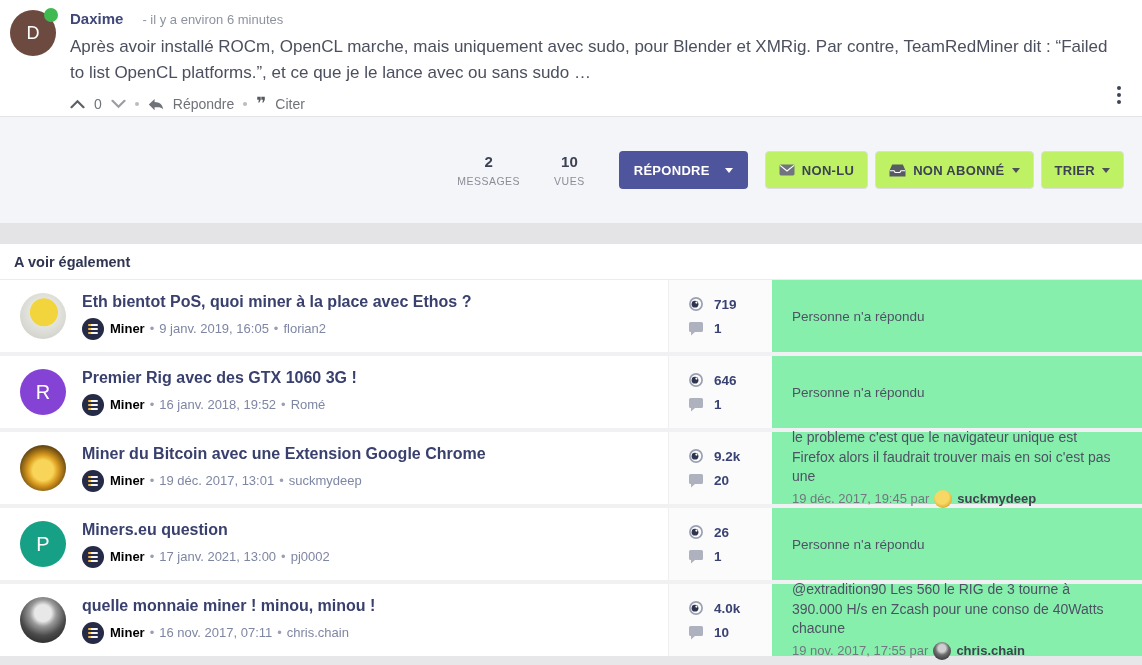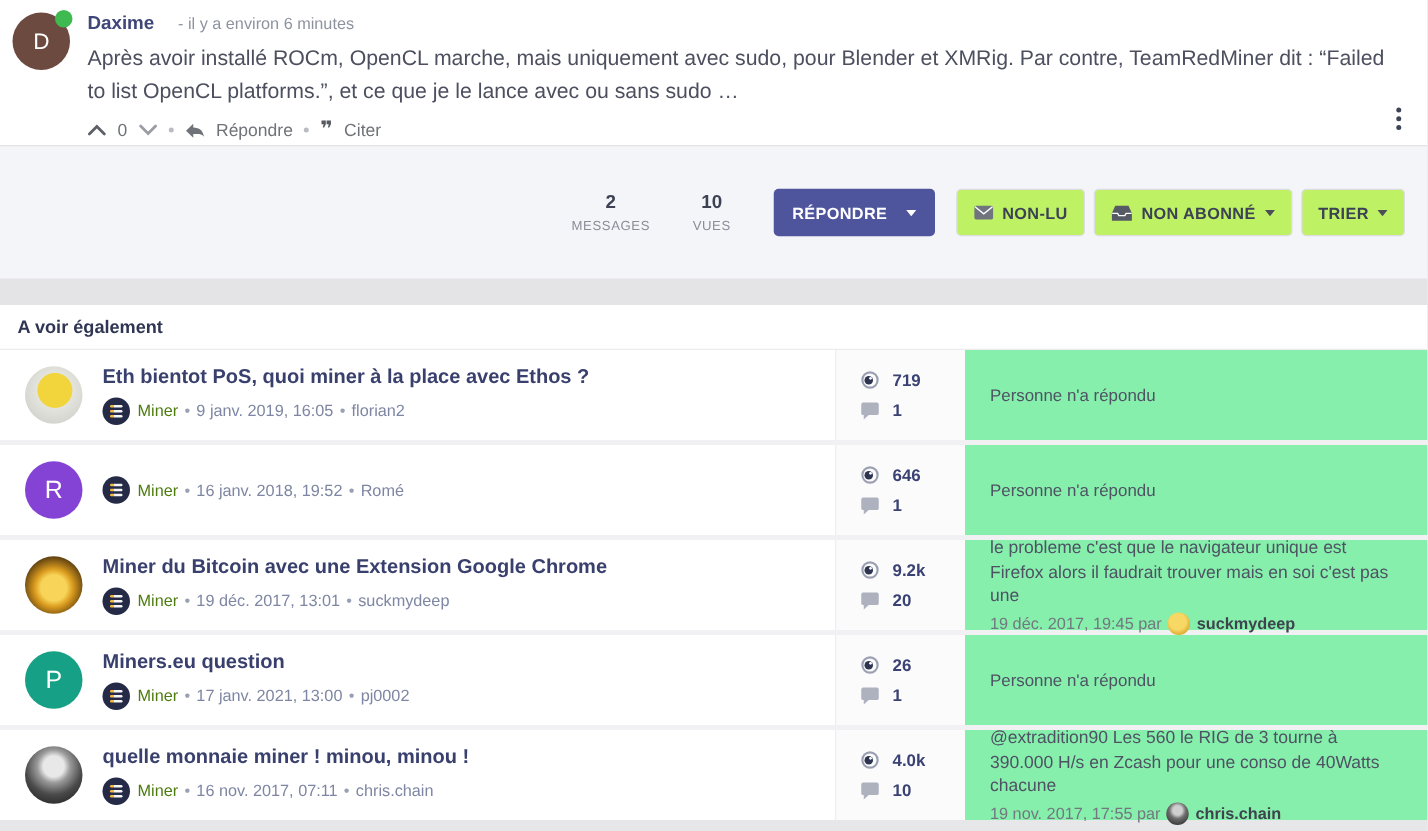--- a/index.html
+++ b/index.html
@@ -56,21 +56,21 @@
     overflow:hidden;}
   .av-pikachu-photo{background:radial-gradient(circle at 52% 42%,#f2d53c 0 38%,#e4e4de 40%,#c9c9c4 100%);}
   .av-bitcoin-coin-photo{background:radial-gradient(circle at 50% 55%,#f8d558 0 30%,#d99a1e 45%,#6b4a12 70%,#27200c 100%);}
   .av-portrait-bw-photo{background:radial-gradient(circle at 50% 35%,#e8e8e8 0 22%,#9a9a9a 35%,#4a4a4a 60%,#151515 100%);}
   .t-title{display:block;font-size:16px;font-weight:bold;color:#39406e;margin-bottom:7px;}
   .t-meta{display:flex;align-items:center;font-size:13px;color:#7e86a3;}
   .cat-icon{width:22px;height:22px;border-radius:50%;background:#252a47;margin-right:6px;
     display:flex;flex-direction:column;align-items:center;justify-content:center;gap:2px;}
   .cat-icon i{display:block;width:10px;height:2px;border-radius:1px;
     background:linear-gradient(90deg,#f6b93b 0 3px,#f5f5f5 3px);}
-  .t-cat{color:#4d7c0f;font-weight:normal;}
+  .t-cat{color:#000000;font-weight:bold;}
   .t-date::before,.t-author::before{content:"•";margin:0 5px;color:#9aa0b4;}
   .t-author{color:#7e86a3;}
   .row-stats{flex:0 0 104px;background:#fbfbfc;border-left:1px solid #efeff2;
     display:flex;flex-direction:column;justify-content:center;gap:9px;
     padding-left:19px;box-sizing:border-box;}
   .stat{display:flex;align-items:center;gap:10px;}
   .stat-num{font-size:13.5px;font-weight:bold;color:#3a4273;}
   .row-preview{flex:1;background:#86efac;display:flex;flex-direction:column;
     justify-content:center;padding:0 20px;box-sizing:border-box;}
   .pv-text{font-size:14px;line-height:1.4;color:#4e5263;}
@@ -214,20 +214,21 @@
 
       <div class="pv-noreply">Personne n'a répondu</div>
     </div>
   </div>
       <div class="row">
     <div class="row-main">
       <div class="t-avatar" style="background: rgb(133, 67, 214);">
         <span class="t-avatar-letter">R</span>
       </div>
       <div class="t-info">
+        <a class="t-title">Premier Rig avec des GTX 1060 3G !</a>
         <div class="t-meta">
           <span class="cat-icon">
                 <i></i>
                 <i></i>
                 <i></i>
               </span>
           <a class="t-cat">Miner</a>
           <span class="t-date">16 janv. 2018, 19:52</span>
           <a class="t-author">Romé</a>
         </div>

